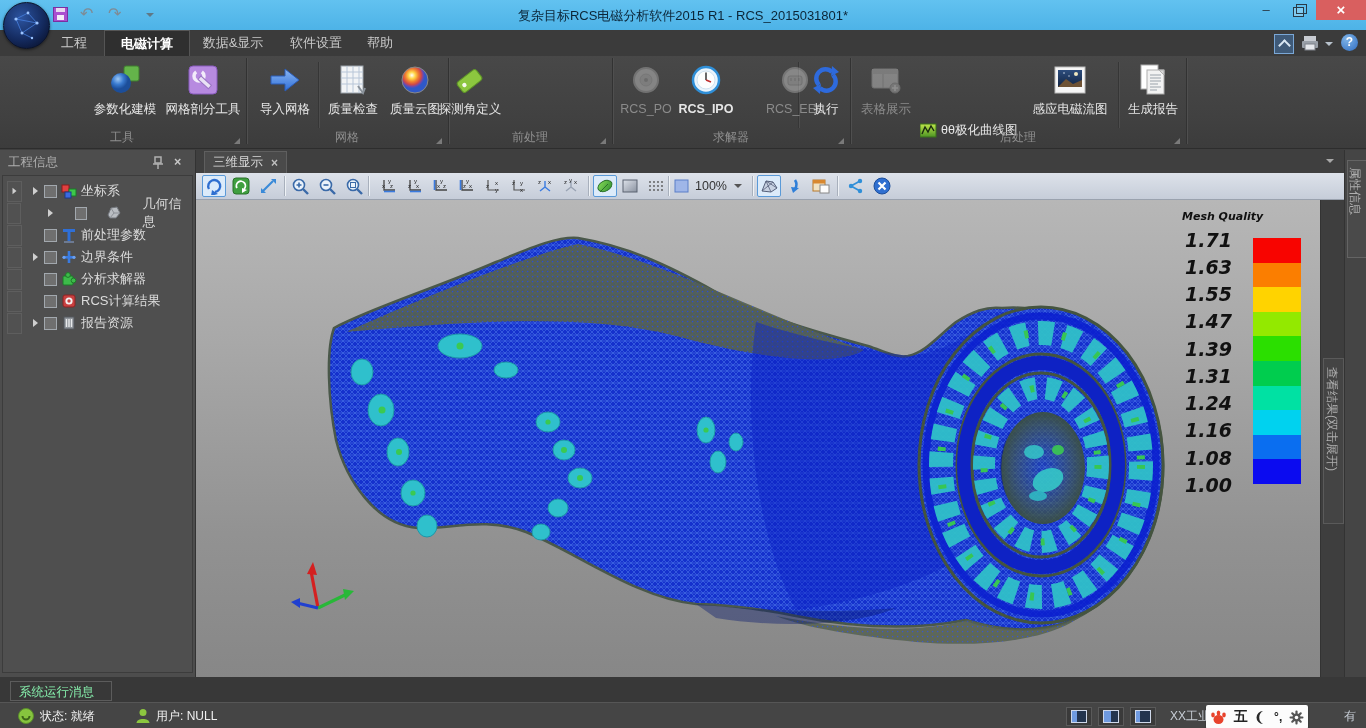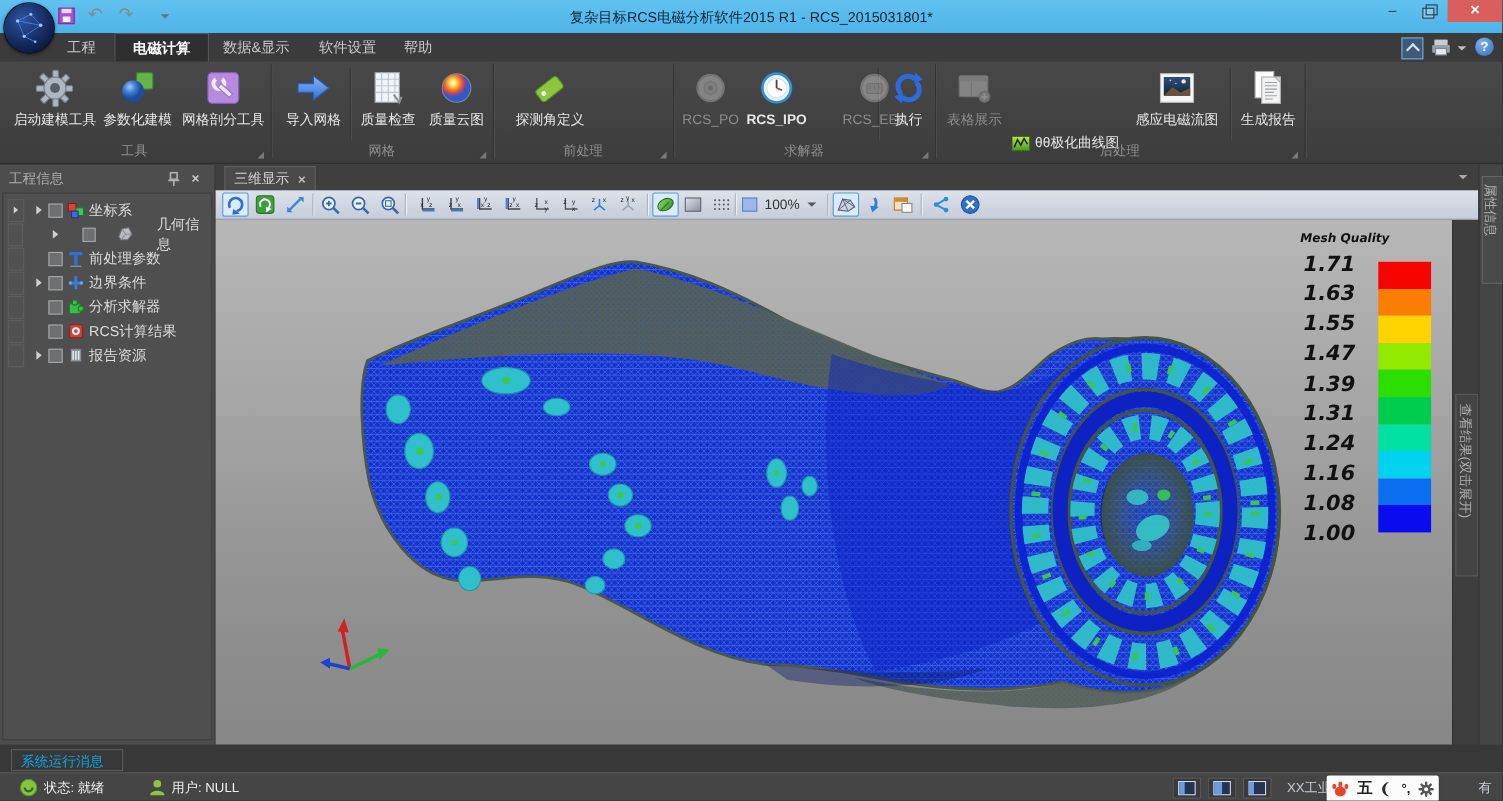--- a/index.html
+++ b/index.html
@@ -69,21 +69,21 @@
   .lg-band{width:48px;height:24.6px;}
   .lg-bar{position:absolute;left:73px;top:30px;width:48px;}
   
   .res-strip{left:1320px;top:200px;width:24px;height:477px;background:#3e3e3e;border-left:1px solid #333;box-sizing:border-box;}
   .res-tab{position:absolute;left:2px;top:158px;width:19px;height:164px;border:1px solid #5a5a5a;background:#444;}
   .vtext{position:absolute;white-space:nowrap;color:#b0b0b0;font-size:12px;transform-origin:0 0;transform:rotate(90deg);}
   .prop-strip{left:1344px;top:150px;width:22px;height:527px;background:#454545;border-left:1px solid #333;box-sizing:border-box;}
   .prop-tab{position:absolute;left:2px;top:10px;width:18px;height:96px;border:1px solid #646464;background:#4a4a4a;}
   
   .btmstrip{left:0;top:677px;width:1366px;height:25px;background:#383838;}
-  .msg-tab{left:10px;top:4px;width:102px;height:20px;border:1px solid #5c5c5c;color:#0ea5e9;font-size:12.5px;line-height:20px;padding-left:8px;box-sizing:border-box;}
+  .msg-tab{left:10px;top:4px;width:102px;height:20px;border:1px solid #5c5c5c;color:#86efac;font-size:12.5px;line-height:20px;padding-left:8px;box-sizing:border-box;}
   .statusbar{left:0;top:702px;width:1366px;height:26px;background:#454545;border-top:1px solid #565656;box-sizing:border-box;}
   .st-text{color:#f0f0f0;font-size:12px;top:5px;}
   .laybtn{top:4px;width:26px;height:19px;background:#3a3a3a;border:1px solid #5a5a5a;display:flex;align-items:center;justify-content:center;box-sizing:border-box;}
   .lb-i{width:14px;height:11px;border:1px solid #cfd8ea;position:relative;background:#23344e;}
   .lb-i i{position:absolute;top:0;bottom:0;background:#6f9ae0;}
   .ime{left:1206px;top:2px;width:102px;height:24px;background:#fcfcfc;border-radius:2px;box-shadow:0 1px 2px rgba(0,0,0,.4);display:flex;align-items:center;justify-content:space-around;z-index:6;}
   .ime span{font-size:14px;color:#222;font-weight:bold;}
 </style>
 </head>
 <body>
@@ -145,35 +145,20 @@
 
     <div class="abs rgroup-border" style="left:246px;"></div>
     <div class="abs rgroup-border" style="left:448px;"></div>
     <div class="abs rgroup-border" style="left:612px;"></div>
     <div class="abs rgroup-border" style="left:850px;"></div>
     <div class="abs rgroup-border" style="left:1186px;"></div>
     <div class="abs rsep" style="left:318px;"></div>
     <div class="abs rsep" style="left:798px;"></div>
     <div class="abs rsep" style="left:1118px;"></div>
 
-    <div class="abs rb-item" style="left:8px;width:84px;">
-      <div class="ric">
-          <svg width="36" height="36">
-        <g fill="#aeb6c2" stroke="#767e8a" stroke-width="1">
-          <rect x="16" y="2" width="5" height="33" rx="1"></rect>
-              <rect x="16" y="2" width="5" height="33" rx="1" transform="rotate(45 18 18)"></rect>
-          <rect x="16" y="2" width="5" height="33" rx="1" transform="rotate(90 18 18)"></rect>
-              <rect x="16" y="2" width="5" height="33" rx="1" transform="rotate(135 18 18)"></rect>
-          <circle cx="18" cy="18" r="10"></circle>
-            </g>
-        <circle cx="18" cy="18" r="4.5" fill="#565e6a"></circle>
-          </svg>
-        </div>
-      <div class="rlb">启动建模工具</div>
-    </div>
     <div class="abs rb-item" style="left:88px;width:74px;">
       <div class="ric">
           <svg width="34" height="34">
         <rect x="16" y="3" width="15" height="15" rx="2" fill="#64b44a" stroke="#3f7d2f"></rect>
         <defs>
               <radialGradient id="bg1" cx="35%" cy="30%">
                 <stop offset="0%" stop-color="#9ec8f4"></stop>
                 <stop offset="55%" stop-color="#3a7bd0"></stop>
                 <stop offset="100%" stop-color="#1c4e9a"></stop>
               </radialGradient>
@@ -241,21 +226,21 @@
               </radialGradient>
             </defs>
         <circle cx="16" cy="16" r="13" fill="url(#sg1)" stroke="#888"></circle>
           </svg>
         </div>
       <div class="rlb">质量云图</div>
     </div>
     <div class="abs rglabel" style="left:246px;width:202px;">网格</div>
     <div class="abs gcorner" style="left:436px;top:82px;"></div>
 
-    <div class="abs rb-item" style="left:462px;width:76px;">
+    <div class="abs rb-item" style="left:432px;width:76px;">
       <div class="ric">
           <svg width="34" height="32">
         <g transform="rotate(-38 17 16)">
               <rect x="4" y="10" width="24" height="13" rx="3" fill="#8cc63f" stroke="#5e9428"></rect>
               <circle cx="9.5" cy="16.5" r="2.2" fill="#f4f8ec"></circle>
             </g>
           </svg>
         </div>
       <div class="rlb">探测角定义</div>
     </div>

